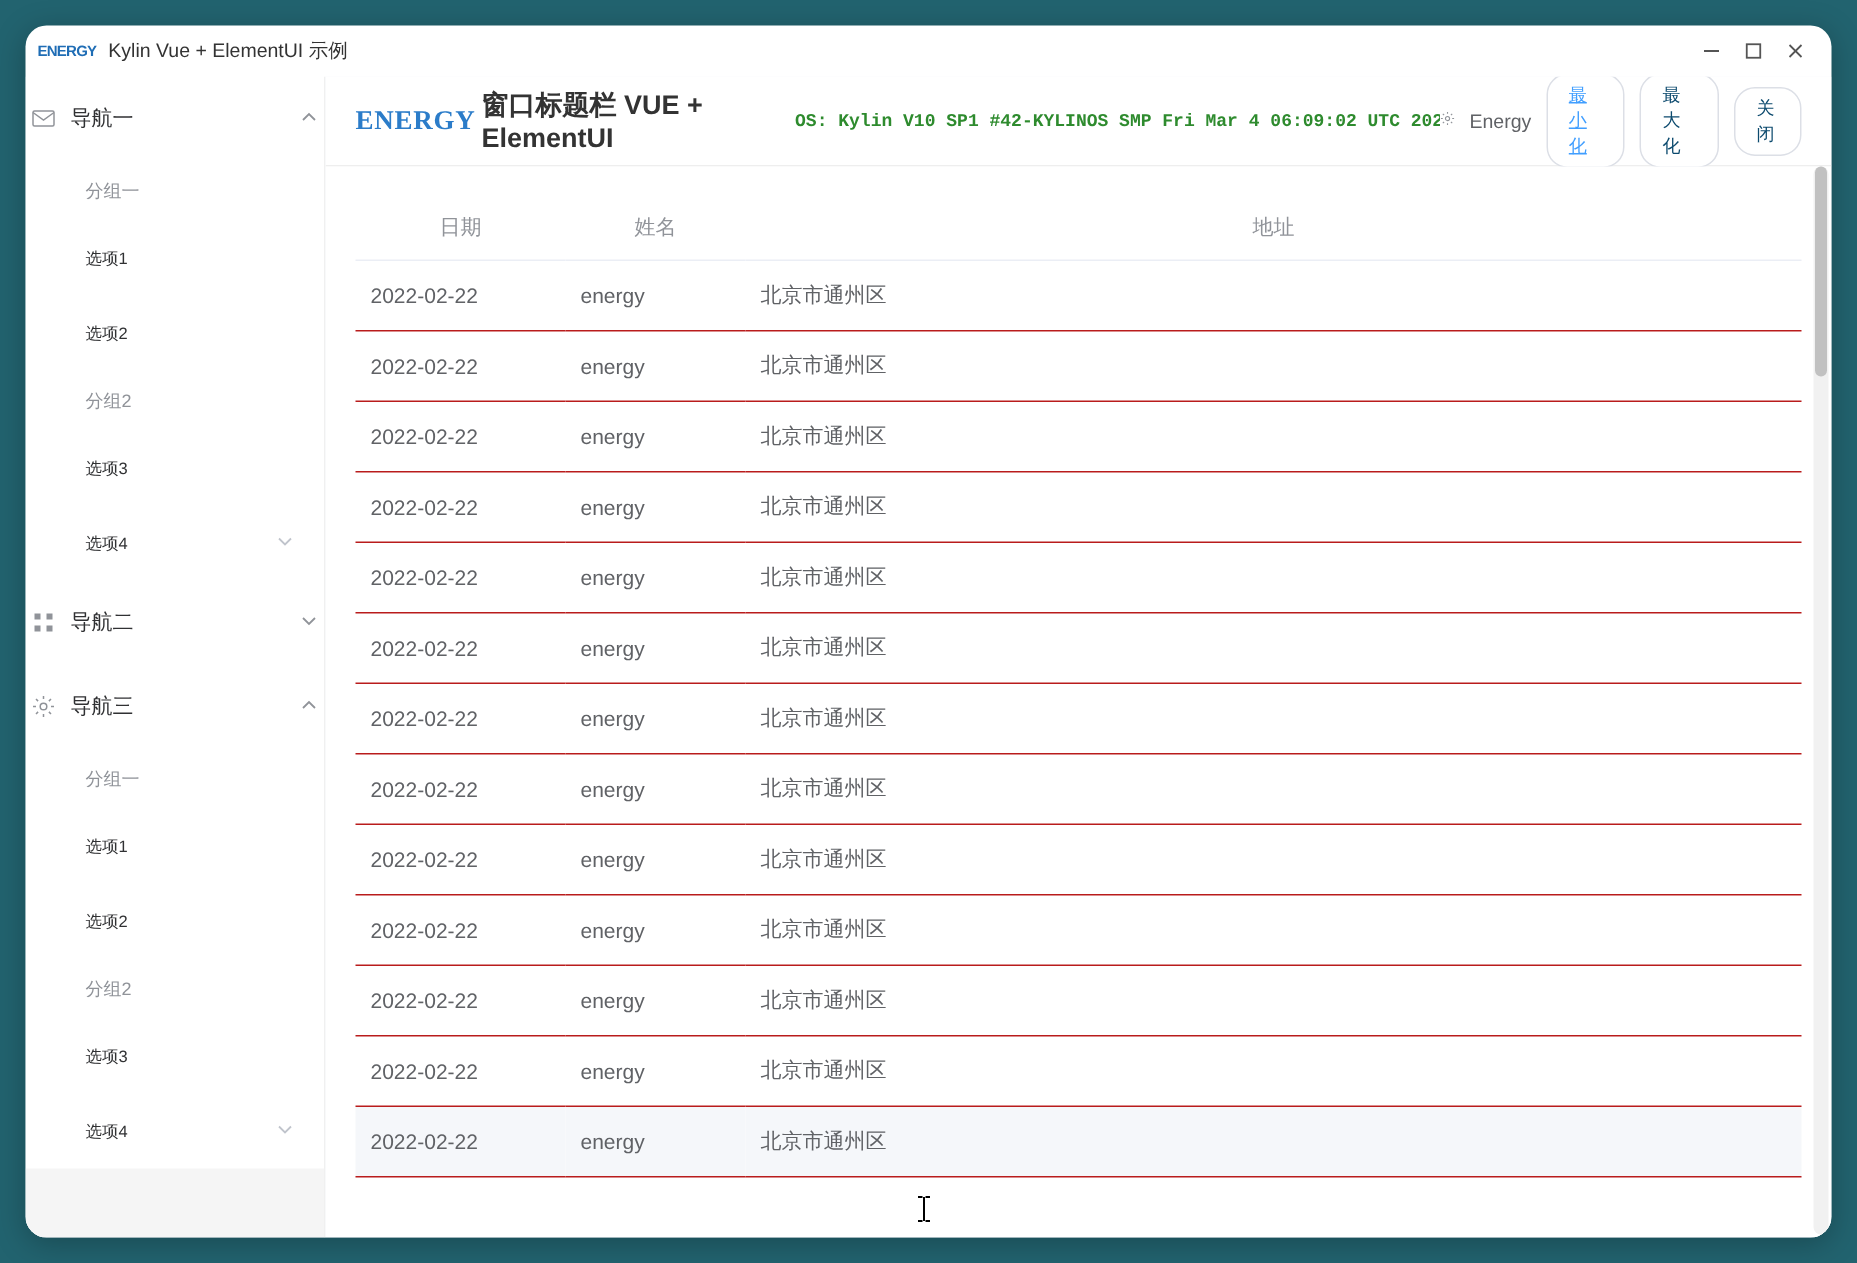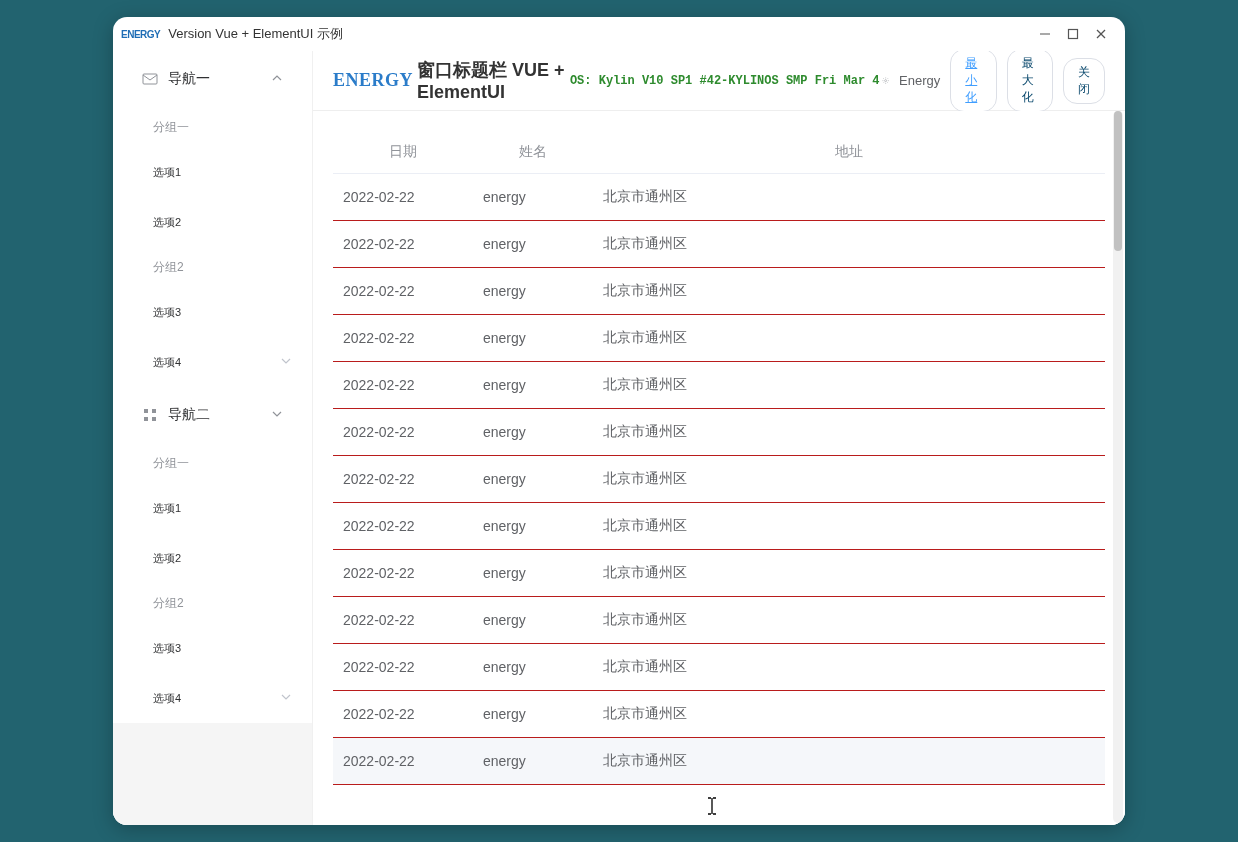--- a/index.html
+++ b/index.html
@@ -8,21 +8,21 @@
     font-family: "Helvetica Neue", Helvetica, "PingFang SC", "Hiragino Sans GB", "Microsoft YaHei", Arial, sans-serif;
     background: #22636f;
     display: flex;
     align-items: center;
     justify-content: center;
     width: 1238px;
     height: 842px;
     overflow: hidden;
   }
   .window {
-    width: 1012px;
+    width: 1204px;
     height: 808px;
     background: #ffffff;
     border-radius: 14px;
     box-shadow: 0 4px 20px rgba(0,0,0,0.25);
     display: flex;
     flex-direction: column;
     overflow: hidden;
   }
   .titlebar {
     height: 34px;
@@ -56,21 +56,21 @@
     width: 200px;
     background: #ffffff;
     border-right: 1px solid #f0f0f0;
     overflow-y: auto;
     font-size: 14px;
     color: #303133;
   }
   .menu-item, .submenu-title {
     display: flex;
     align-items: center;
-    padding: 0 29px;
+    padding: 0 4px;
     height: 56px;
     cursor: pointer;
     color: #303133;
   }
   .submenu-title { font-size: 14px; }
   .submenu-title .chev { margin-left: auto; color: #909399; }
   .submenu-title .icon { margin-right: 10px; color: #909399; width:16px; height:16px; display:flex; align-items:center; justify-content:center;}
   .group-title {
     padding: 7px 0 7px 40px;
     font-size: 12px;
@@ -199,21 +199,21 @@
     pointer-events: none;
   }
 </style>
 </head>
 <body>
 
 <div class="window">
 
   <div class="titlebar">
     <span class="logo-small">ENERGY</span>
-    <span>Version Vue + ElementUI 示例</span>
+    <span>Kylin Vue + ElementUI 示例</span>
     <span class="spacer"></span>
     <div class="tb-btn">
       <svg viewBox="0 0 12 12">
           <line x1="1" y1="6" x2="11" y2="6" stroke="#555" stroke-width="1.2"></line>
         </svg>
     </div>
     <div class="tb-btn">
       <svg viewBox="0 0 12 12">
           <rect x="1.5" y="1.5" width="9" height="9" fill="none" stroke="#555" stroke-width="1.2"></rect>
         </svg>
@@ -276,20 +276,34 @@
                 </svg>
         </span>
         <span>导航二</span>
         <span class="chev">
           <svg width="12" height="12" viewBox="0 0 12 12">
                   <path d="M2 4 L6 8 L10 4" fill="none" stroke="#909399" stroke-width="1.2"></path>
                 </svg>
         </span>
       </div>
 
+      <div class="submenu-title">
+        <span class="icon">
+          <svg viewBox="0 0 16 16">
+                  <circle cx="8" cy="8" r="2.2" fill="none" stroke="#909399" stroke-width="1"></circle>
+                  <path d="M8 1v2M8 13v2M1 8h2M13 8h2M3 3l1.4 1.4M11.6 11.6L13 13M13 3l-1.4 1.4M4.4 11.6L3 13" stroke="#909399" stroke-width="1"></path>
+                </svg>
+        </span>
+        <span>导航三</span>
+        <span class="chev">
+          <svg width="12" height="12" viewBox="0 0 12 12">
+                  <path d="M2 8 L6 4 L10 8" fill="none" stroke="#909399" stroke-width="1.2"></path>
+                </svg>
+        </span>
+      </div>
       <div class="group-title">分组一</div>
       <div class="menu-opt">
               <span>选项1</span>
             </div>
       <div class="menu-opt">
               <span>选项2</span>
             </div>
       <div class="group-title">分组2</div>
       <div class="menu-opt">
               <span>选项3</span>

